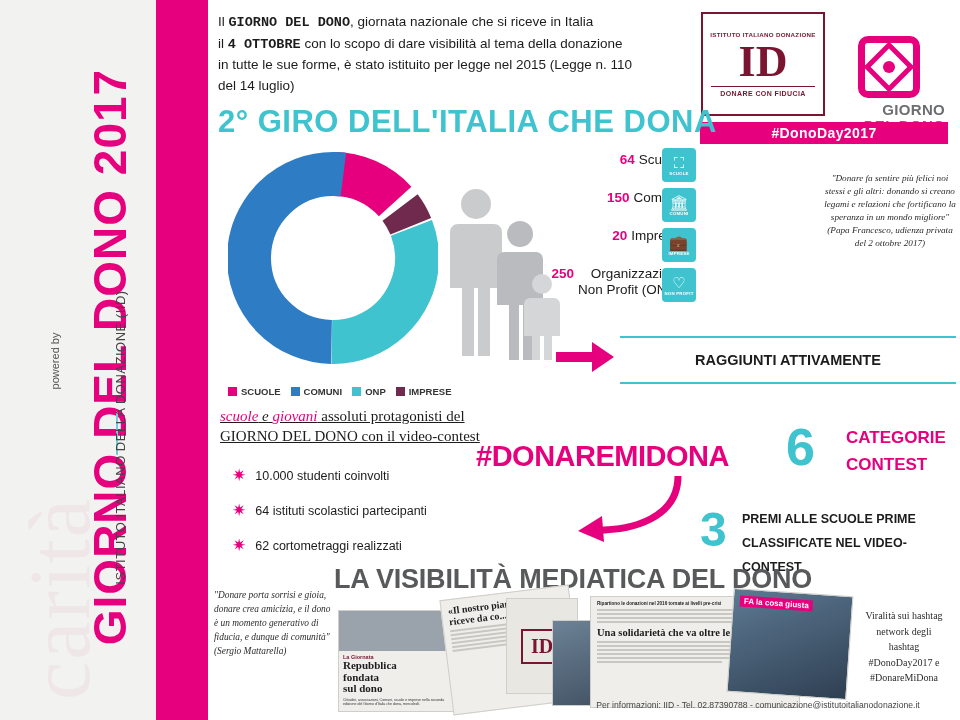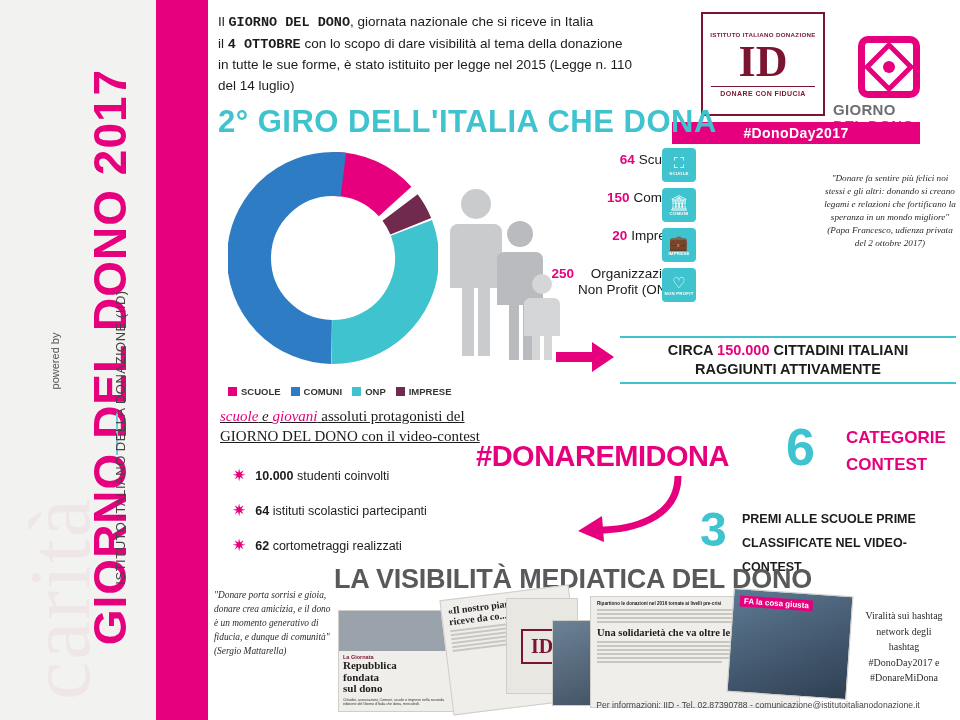--- a/index.html
+++ b/index.html
@@ -68,28 +68,28 @@
     display: flex; align-items: center;
   }
   .iid-logo {
     width: 124px; height: 104px; border: 2px solid #7a1430;
     display: flex; flex-direction: column; align-items: center; justify-content: center;
     text-align: center; color: #7a1430;
   }
   .iid-top { font-size: 6.2px; letter-spacing: .3px; font-weight: bold; }
   .iid-id { font-family: "Liberation Serif", serif; font-size: 44px; font-weight: bold; line-height: 1; margin: 2px 0; }
   .iid-bot { font-size: 7px; letter-spacing: .4px; font-weight: bold; border-top: 1px solid #7a1430; padding-top: 3px; width: 104px;}
-  .gdd-logo { margin-left: 8px; width: 112px; text-align: left; margin-top: 42px; }
+  .gdd-logo { margin-left: 8px; width: 112px; text-align: right; margin-top: 42px; }
   .gdd-mark { width: 62px; height: 62px; margin: 0 auto 4px; position: relative; }
   .gdd-mark .sq { position: absolute; inset: 0; border: 7px solid #e6007e; border-radius: 10px; transform: rotate(0deg); }
   .gdd-mark .dia { position: absolute; left: 13px; top: 13px; width: 36px; height: 36px; border: 5px solid #e6007e; transform: rotate(45deg); }
   .gdd-mark .dot { position: absolute; left: 25px; top: 25px; width: 12px; height: 12px; background: #e6007e; border-radius: 50%; }
   .gdd-text { font-size: 15px; font-weight: bold; color: #6d6e71; line-height: 1.05; letter-spacing: .3px; }
   .hashtag-bar {
-    position: absolute; left: 672px; top: 122px; width: 248px; height: 22px;
+    position: absolute; left: 700px; top: 122px; width: 248px; height: 22px;
     background: #e6007e; color: #fff; font-size: 14px; font-weight: bold;
     display: flex; align-items: center; justify-content: center; letter-spacing: .4px;
   }
 
   
   .giro-title {
     position: absolute; left: 218px; top: 104px;
     font-size: 31px; font-weight: bold; color: #3ec3cf; letter-spacing: .5px;
   }
 
@@ -151,21 +151,21 @@
   .scuole-line {
     position: absolute; left: 220px; top: 406px; width: 270px;
     font-family: "Liberation Serif", serif; font-size: 15px; color: #1c1c1c; line-height: 1.35; text-decoration: underline;
   }
   .scuole-line .hl { color: #e6007e; font-style: italic; }
   .scuole-line .it2 { font-style: italic; }
 
   .bullets { position: absolute; left: 232px; top: 458px; width: 270px; font-size: 12.5px; color: #1c1c1c; }
   .bullets .b { display: flex; align-items: center; gap: 9px; height: 35px; }
   .bullets .st { color: #e6007e; font-size: 17px; line-height: 1; }
-  .bullets .v { font-weight: bold; }
+  .bullets .v { font-weight: normal; }
 
   
   .don-hash {
     position: absolute; left: 476px; top: 440px;
     font-size: 29px; font-weight: bold; color: #e6007e; letter-spacing: -.5px;
   }
   .curve-arrow { position: absolute; left: 566px; top: 472px; width: 120px; height: 72px; }
 
   
   .six {
@@ -354,23 +354,20 @@
     <span>(Papa Francesco, udienza privata del 2 ottobre 2017)</span>
   </div>
 
   <div class="arrow-pink">
     <svg viewBox="0 0 60 34" width="60" height="34">
       <path d="M0 12 h36 v-10 l22 15 -22 15 v-10 h-36 z" fill="#e6007e"></path>
     </svg>
   </div>
 
   <div class="circa">
-    <div>
-      <span>CIRCA </span><span class="n">150.000</span><span> CITTADINI ITALIANI</span>
-    </div>
     <div>RAGGIUNTI ATTIVAMENTE</div>
   </div>
 
   <div class="scuole-line">
     <span class="hl">scuole</span><span class="it2"> e </span><span class="hl">giovani</span><span> assoluti protagonisti del</span><br>
     <span>GIORNO DEL DONO con il video-contest</span>
   </div>
 
   <div class="bullets">
     <div class="b">

